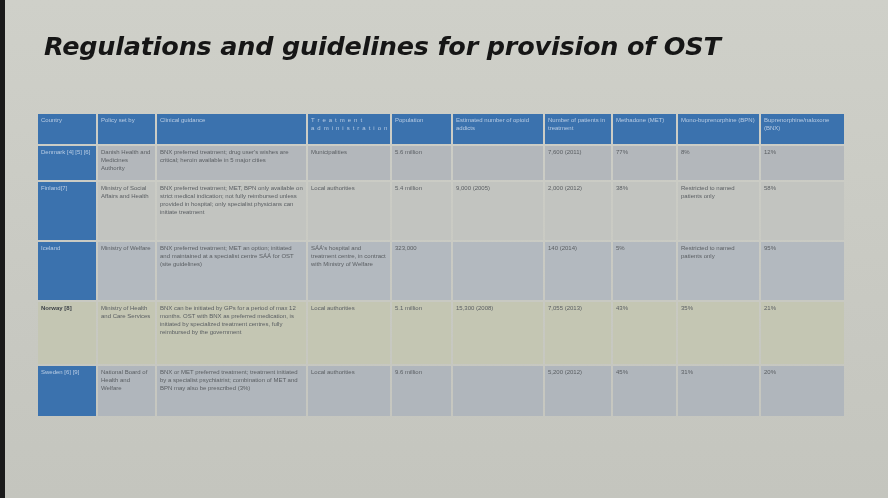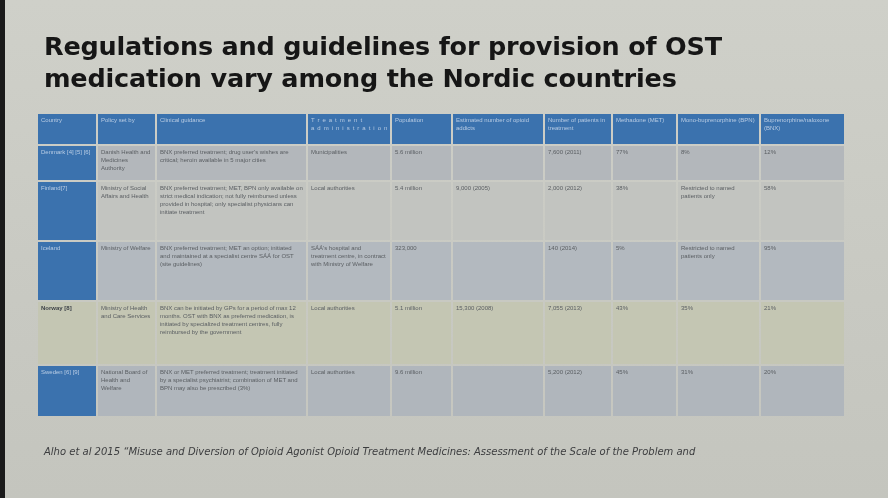--- a/index.html
+++ b/index.html
@@ -8,21 +8,21 @@
     background:#c9cac3;
     font-family:"Liberation Sans", sans-serif;
     position:relative;
   }
   .left-bar { position:absolute; left:0; top:0; width:5px; height:498px; background:#1a1a1a; }
   .slide { position:absolute; left:5px; top:0; width:883px; height:498px;
     background:linear-gradient(180deg,#cfd0c9 0%,#c8c9c2 60%,#c4c5be 100%); }
   .title {
     position:absolute; left:44px; top:30px; width:800px;
     font-family:"DejaVu Sans", sans-serif; font-weight:bold;
-    font-size:25.5px; line-height:32px; color:#161616; letter-spacing:-0.2px;
+    font-size:25.5px; line-height:32px; color:#161616; letter-spacing:-0.2px;font-style:italic;
   }
   table.ost {
     position:absolute; left:36px; top:112px; width:808px;
     border-collapse:separate; border-spacing:2px 2px;
     table-layout:fixed;
     font-size:6px; line-height:8px; color:#5a5e62;
   }
   table.ost th {
     background:#3b72ae; color:#b7cbe3; font-weight:normal; text-align:left;
     vertical-align:top; padding:2px 3px; height:26px;
@@ -45,21 +45,20 @@
   }
 </style>
 </head>
 <body>
 
 <div class="left-bar"></div>
 <div class="slide"></div>
 
 <div class="title">
   <div>Regulations and guidelines for provision of OST</div>
-  <div>medication vary among the Nordic countries</div>
 </div>
 
 <table class="ost">
   <colgroup>
     <col style="width:58px">
       <col style="width:57px">
       <col style="width:149px">
     <col style="width:82px">
       <col style="width:59px">
       <col style="width:90px">
@@ -140,14 +139,13 @@
       <td></td>
       <td>5,200 (2012)</td>
       <td>45%</td>
       <td>31%</td>
       <td>20%</td>
     </tr>
   </tbody>
 </table>
 
 <div class="citation">
-  <div>Alho et al 2015 “Misuse and Diversion of Opioid Agonist Opioid Treatment Medicines: Assessment of the Scale of the Problem and</div>
 </div>
 
 </body></html>

